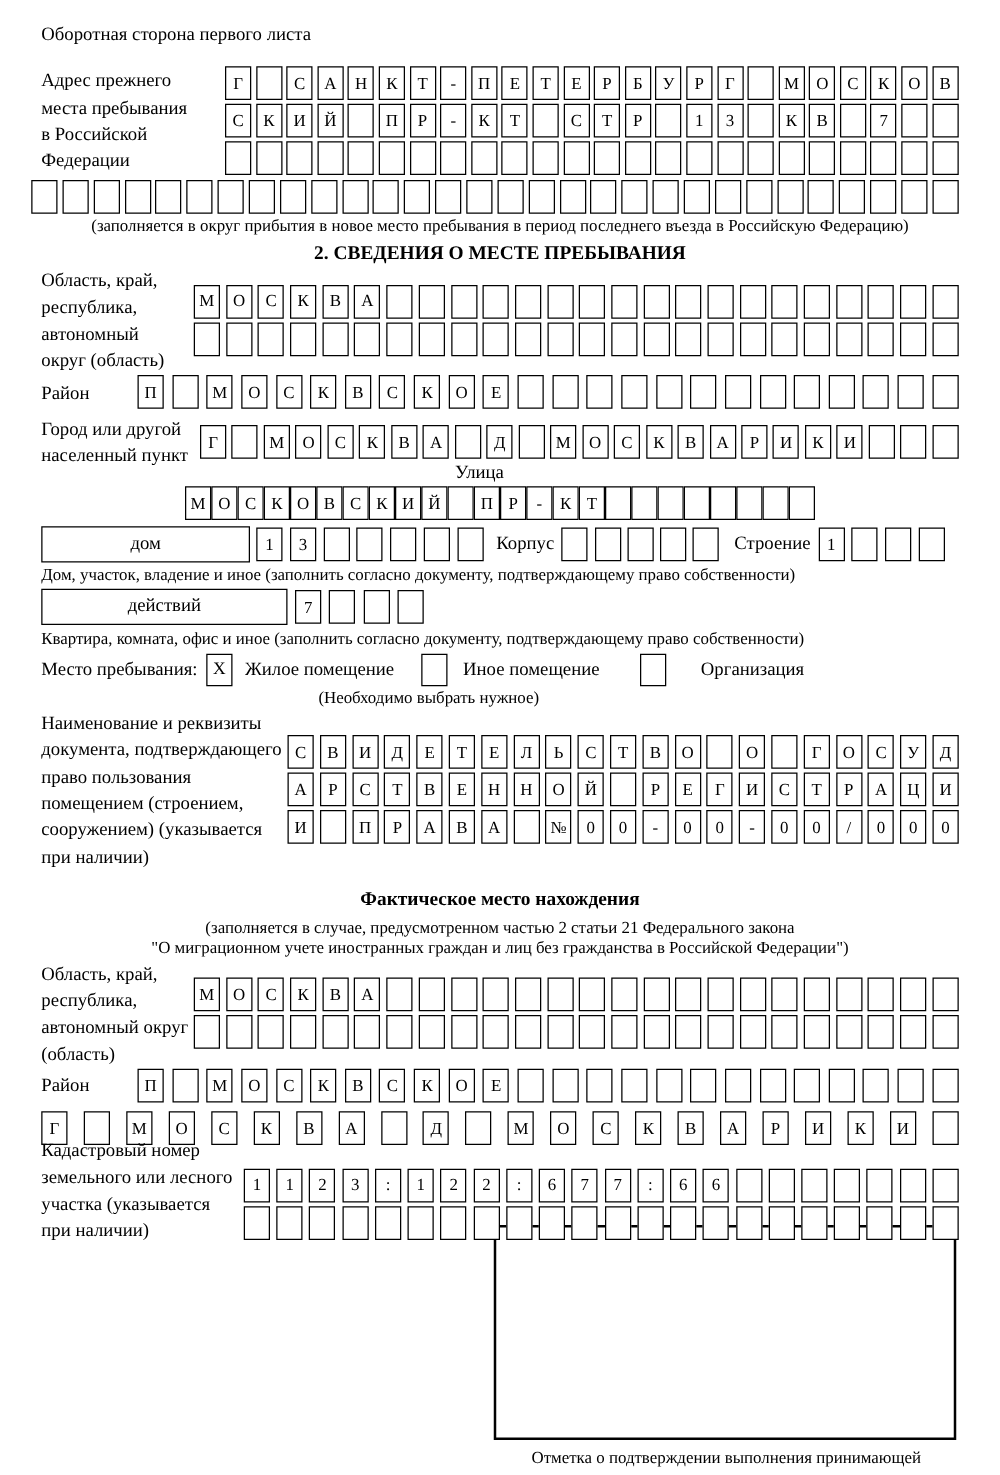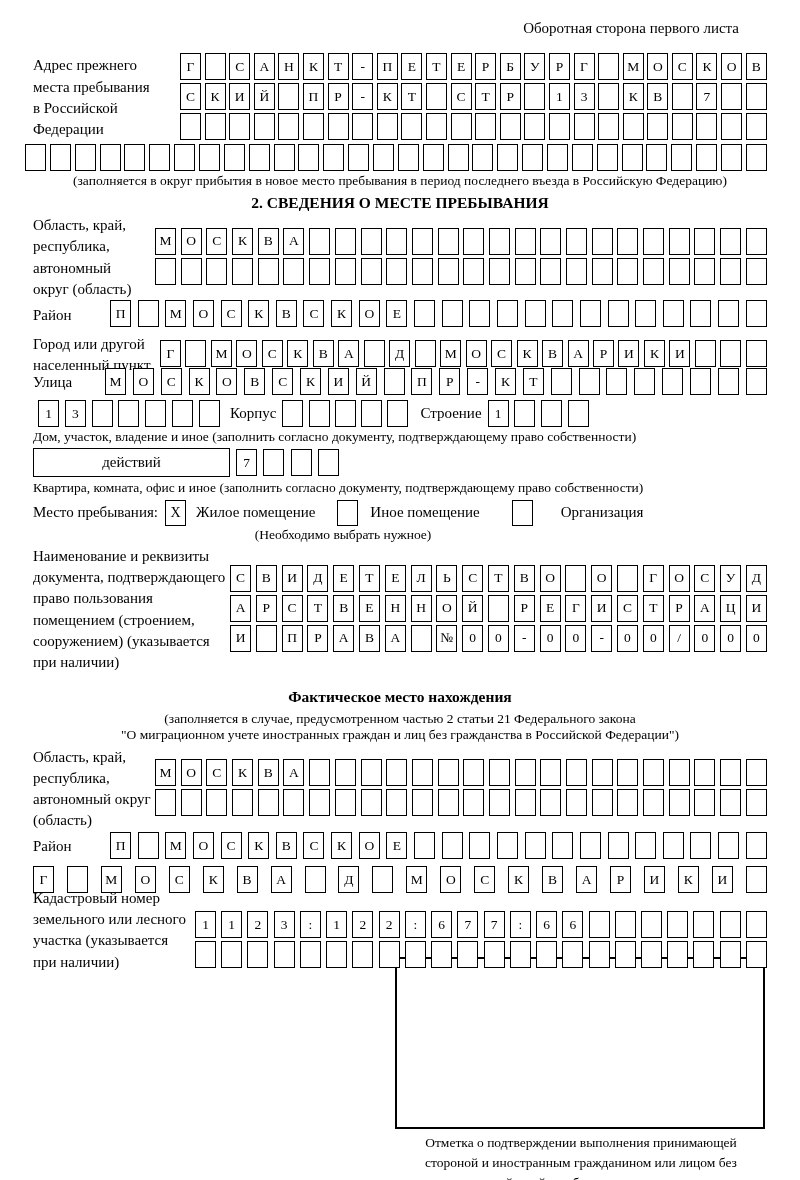--- a/index.html
+++ b/index.html
@@ -1,21 +1,21 @@
 <!DOCTYPE html>
 <html><head>
 <meta charset="utf-8">
 <style>
   html,body{margin:0;padding:0;background:#fff;}
   .page{
     width:800px;height:1180px;margin:0 auto;background:#fff;color:#000;
     font-family:"Liberation Serif","DejaVu Serif",serif;
     box-sizing:border-box;padding:20px 33px 0 33px;overflow:hidden;position:relative;
   }
-  .corner-note{text-align:right;font-size:15px;padding-right:28px;}
+  .corner-note{text-align:left;font-size:15px;padding-right:28px;}
   
   .fblock{display:flex;align-items:center;margin-top:4px;}
   .flabel{font-size:15px;line-height:1.42;white-space:pre-line;flex-shrink:0;}
   .cellcol{flex:1;min-width:0;}
   .cellrow{display:flex;justify-content:space-between;margin-bottom:3px;}
   .cell{
     width:21px;height:27px;box-sizing:border-box;border:1.7px solid #000;
     display:flex;align-items:center;justify-content:center;
     font-size:13.5px;line-height:1;flex-shrink:0;background:#fff;
   }
@@ -283,21 +283,21 @@
           <div class="cell">И</div>
           <div class="cell">К</div>
           <div class="cell">И</div>
           <div class="cell"></div>
           <div class="cell"></div>
           <div class="cell"></div>
         </div>
       </div>
   </div>
 
-  <div class="fblock" style="margin-top:-9px;">
+  <div class="fblock" style="margin-top:-9px;flex-direction:column;">
     <div class="flabel" style="width:72px;">Улица</div>
     <div class="cellcol">
         <div class="cellrow">
           <div class="cell">М</div>
           <div class="cell">О</div>
           <div class="cell">С</div>
           <div class="cell">К</div>
           <div class="cell">О</div>
           <div class="cell">В</div>
           <div class="cell">С</div>
@@ -316,20 +316,21 @@
           <div class="cell"></div>
           <div class="cell"></div>
           <div class="cell"></div>
           <div class="cell"></div>
           <div class="cell"></div>
         </div>
       </div>
   </div>
 
   <div class="hrow" style="margin-top:2px;">
+    <div class="boxlabel" style="width:167px;">дом</div>
     <div class="cellrow" style="width:182px;margin:0 0 0 5px;">
         <div class="cell">1</div>
         <div class="cell">3</div>
         <div class="cell"></div>
         <div class="cell"></div>
         <div class="cell"></div>
         <div class="cell"></div>
         <div class="cell"></div>
       </div>
     <div class="inline-lbl" style="margin-left:10px;">Корпус</div>

